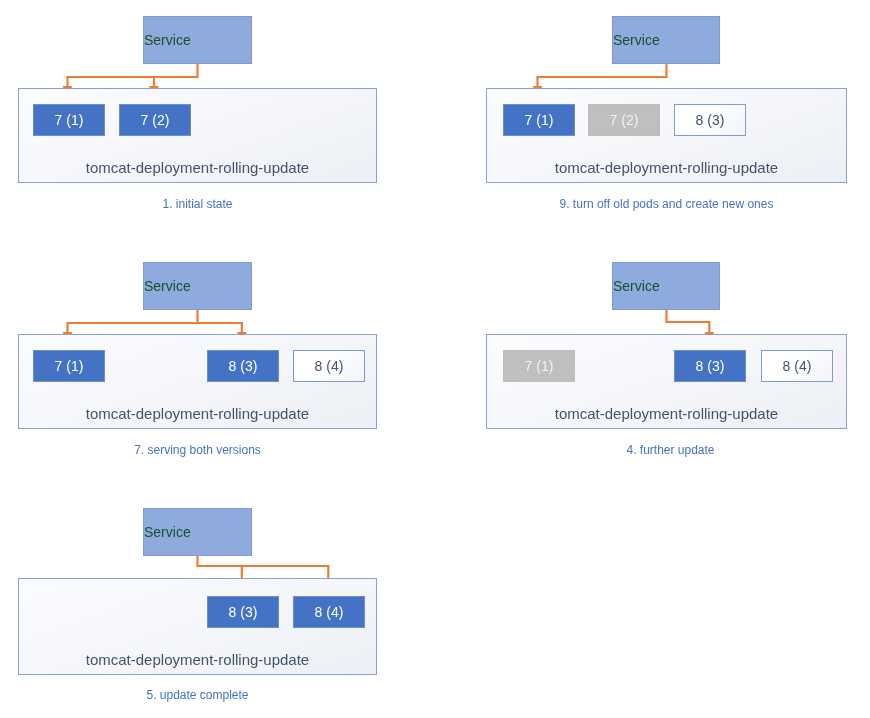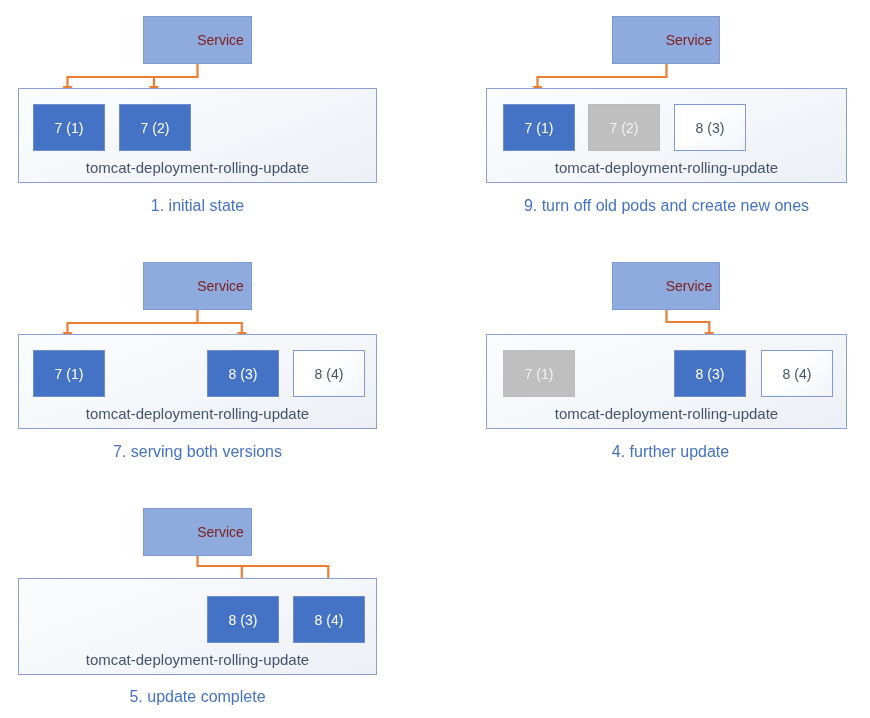--- a/index.html
+++ b/index.html
@@ -38,34 +38,33 @@
     fill: none;
     stroke: var(--arrow);
     stroke-width: 2.2;
   }
   .service {
     position: absolute;
     background: var(--service-fill);
     border: 1px solid var(--service-border);
     display: flex;
     align-items: center;
-    justify-content: center;
-    color: #7f1d1d;
+    justify-content: flex-start;
+    color: #14532d;
     font-size: 14px;
-    padding-left: 46px;
   }
   .deployment {
     position: absolute;
     background: linear-gradient(160deg, #FBFCFE 0%, #F4F6FA 55%, #ECEFF5 100%);
     border: 1.4px solid var(--deployment-border);
   }
   .pod {
     position: absolute;
     width: 72px;
-    height: 47px;
+    height: 32px;
     display: flex;
     align-items: center;
     justify-content: center;
     font-size: 14px;
   }
   .pod.active {
     background: var(--pod-active-fill);
     border: 1px solid var(--pod-active-border);
     color: #FFFFFF;
   }
@@ -85,21 +84,21 @@
     bottom: 6px;
     width: 100%;
     text-align: center;
     font-size: 15px;
     color: var(--deployment-label-text);
     margin-top: 40px;
   }
   .caption {
     position: absolute;
     text-align: center;
-    font-size: 16px;
+    font-size: 12px;
     color: var(--caption-text);
   }
 </style>
 </head>
 <body>
 
 <div class="canvas">
 
   <svg class="connectors" width="870" height="718" viewBox="0 0 870 718" xmlns="http://www.w3.org/2000/svg">
     <defs>

